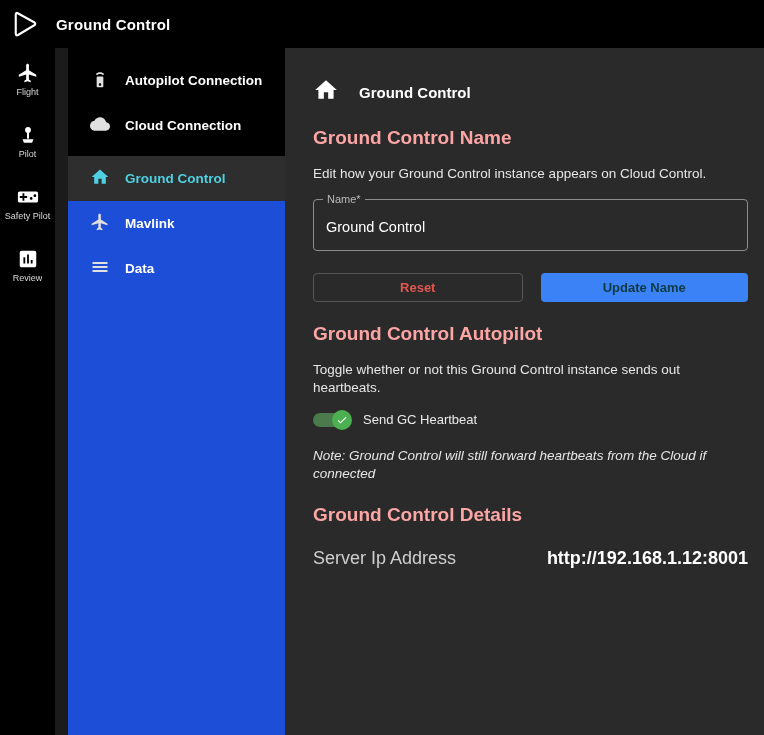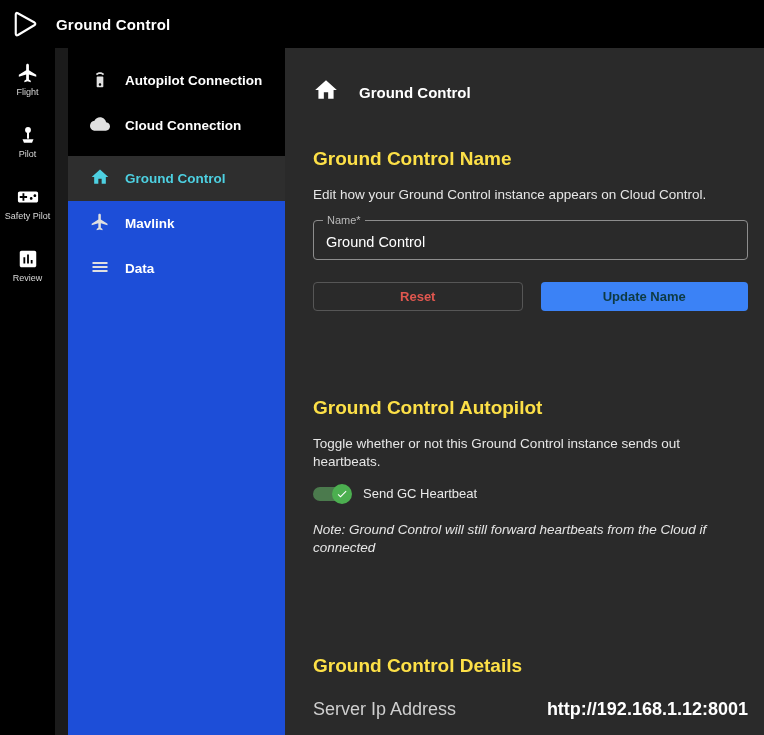--- a/index.html
+++ b/index.html
@@ -48,29 +48,29 @@
   .menu-item svg { width: 20px; height: 20px; fill: #e0e0e0; flex-shrink: 0; }
   .menu-item.selected { background: #2e2e2e; color: #4dd0e1; }
   .menu-item.selected svg { fill: #4dd0e1; }
 
   
   .main { flex: 1; background: #2a2a2a; padding: 30px 16px 0 28px; overflow: hidden; }
   .page-header { display: flex; align-items: center; gap: 20px; height: 28px; }
   .page-header svg { width: 26px; height: 26px; fill: #fff; }
   .page-header-title { font-size: 15px; font-weight: bold; }
 
-  h2.section-title { font-size: 19px; font-weight: bold; color: #fde047; }
+  h2.section-title { font-size: 19px; font-weight: bold; color: #fca5a5; margin-top: 21px; }
   .t-name { margin-top: 42px; }
   .t-heartbeat { margin-top: 86px; }
   .t-details { margin-top: 98px; }
 
   .desc { margin-top: 16px; font-size: 13.5px; line-height: 1.35; color: #e6e6e6; }
 
   .field {
-    position: relative; margin-top: 16px; height: 40px;
+    position: relative; margin-top: 16px; height: 52px;
     border: 1px solid #8d8d8d; border-radius: 4px;
   }
   .field-label {
     position: absolute; top: -7px; left: 9px;
     background: #2a2a2a; padding: 0 4px;
     font-size: 11px; color: #b9b9b9;
   }
   .field input {
     width: 100%; height: 100%; background: transparent; border: none; outline: none;
     color: #fff; font-size: 14.5px; padding: 4px 12px 0 12px;

